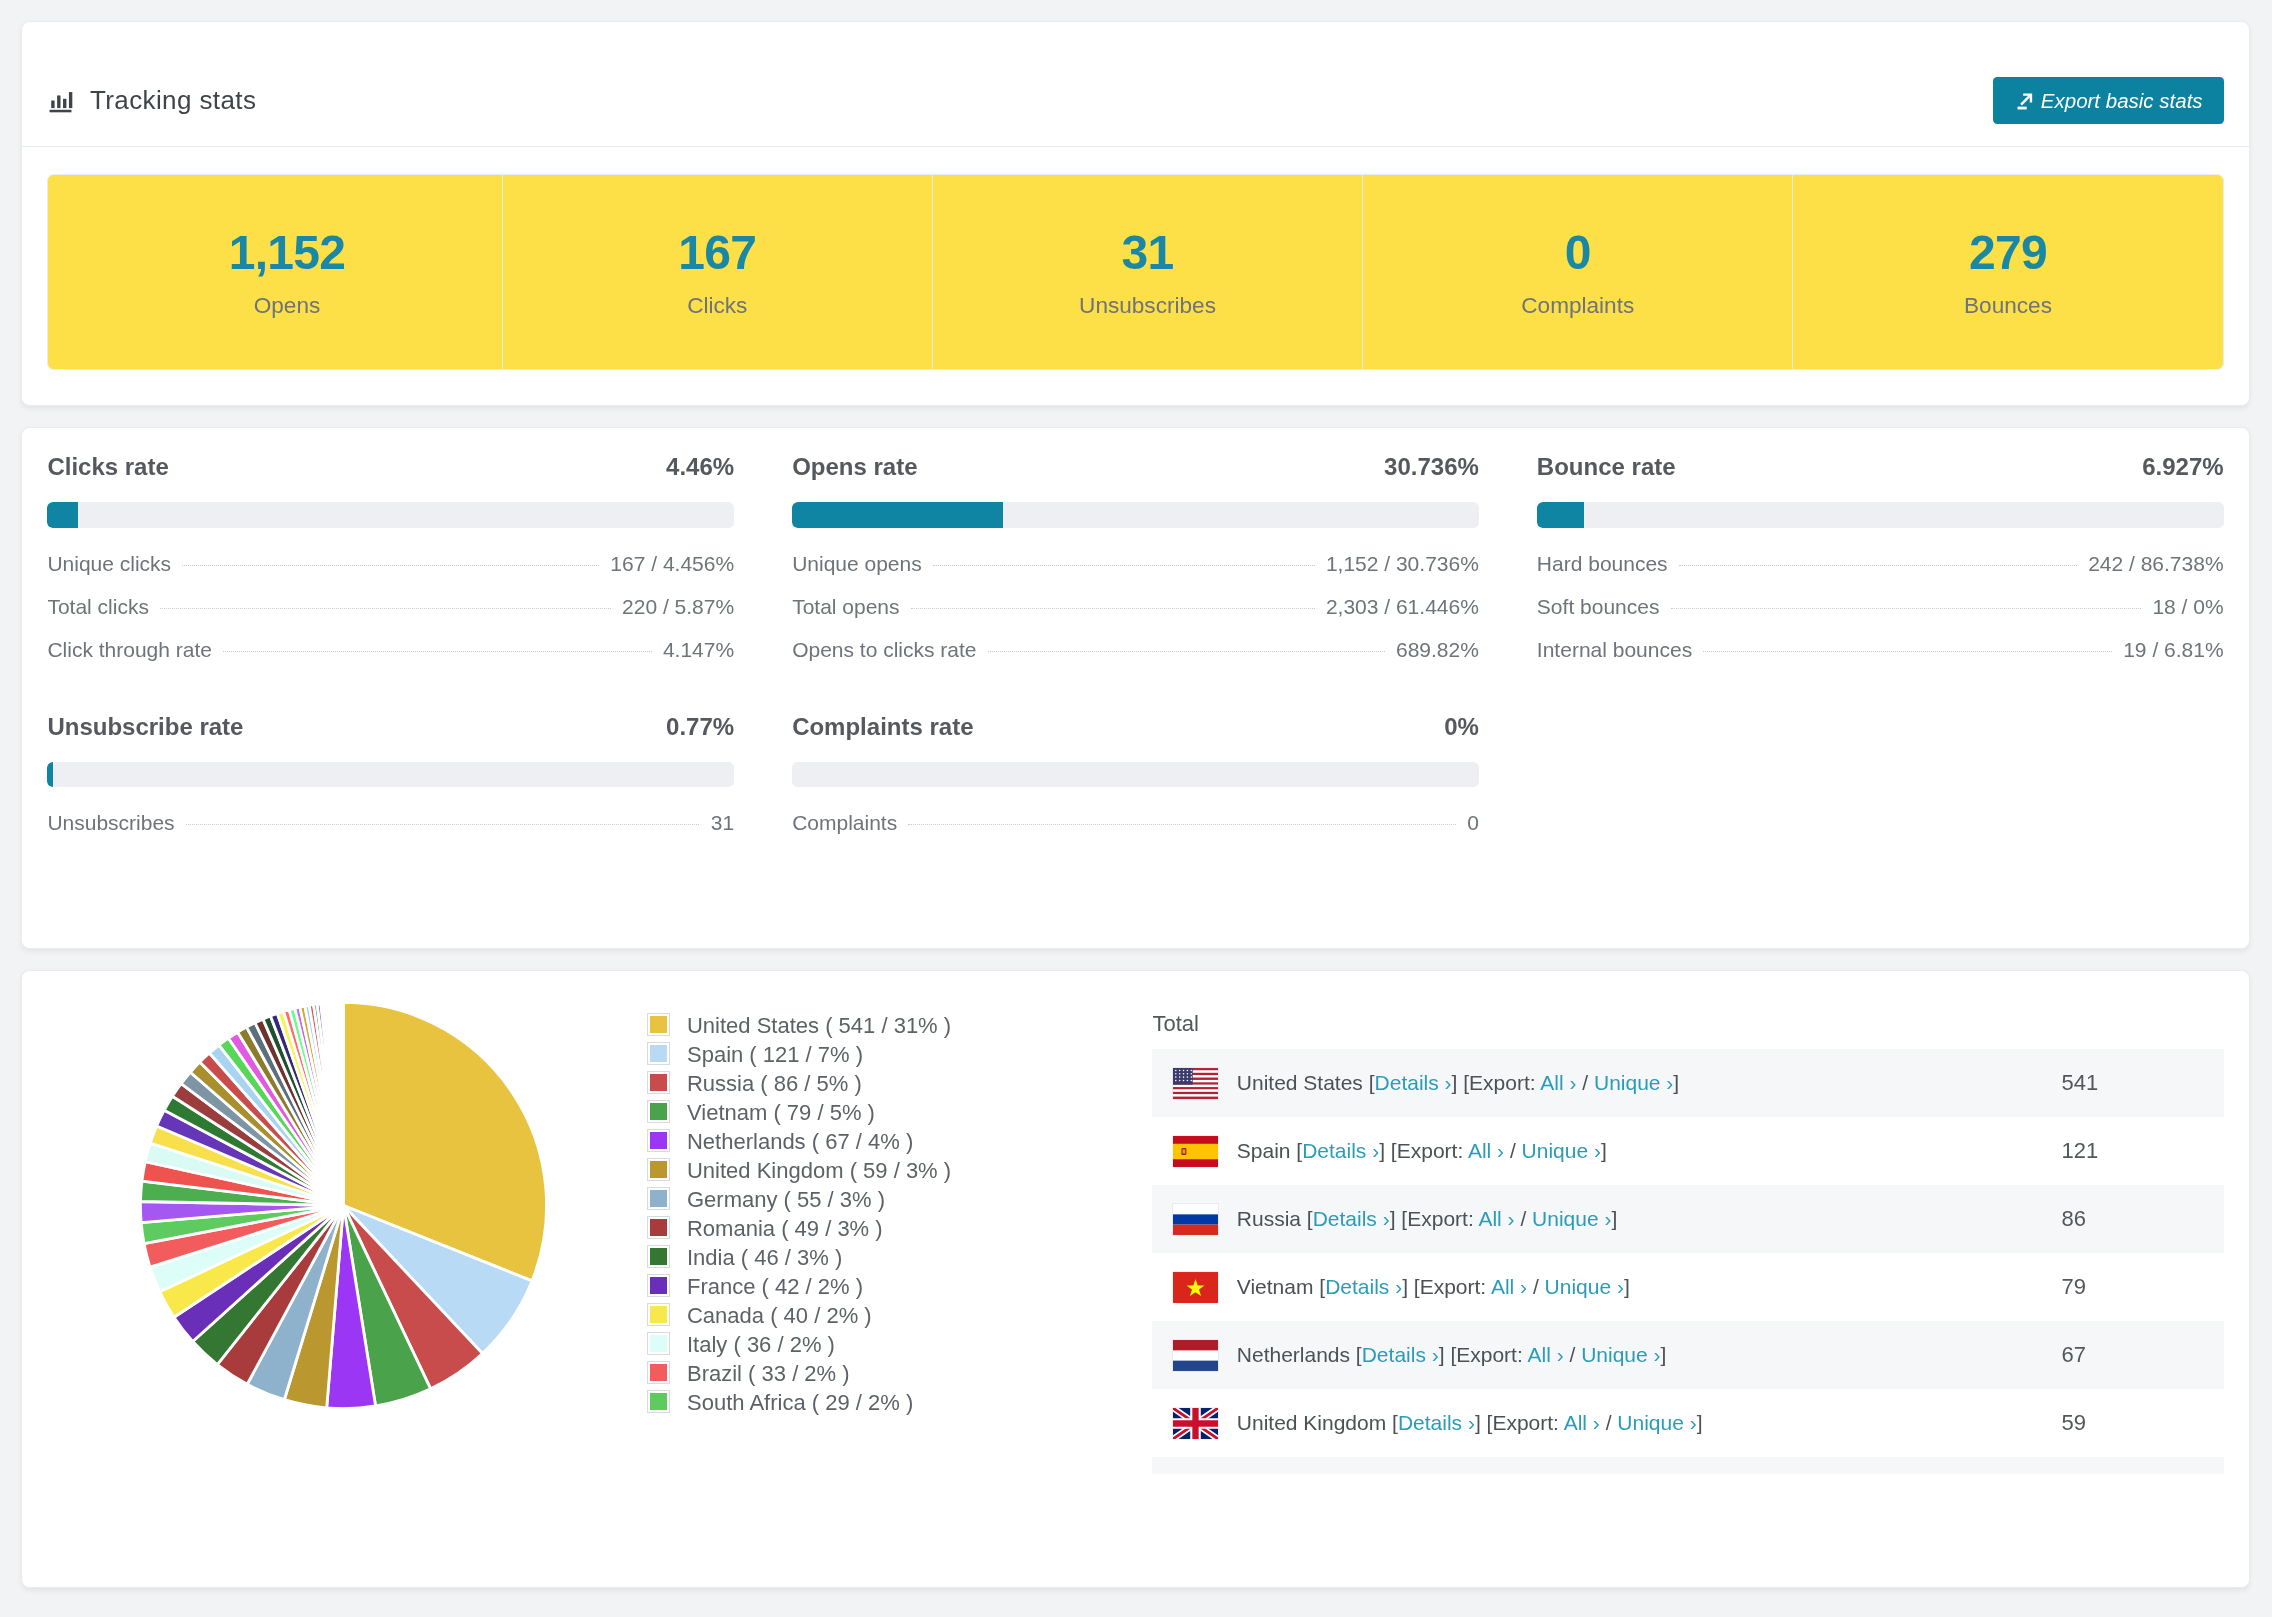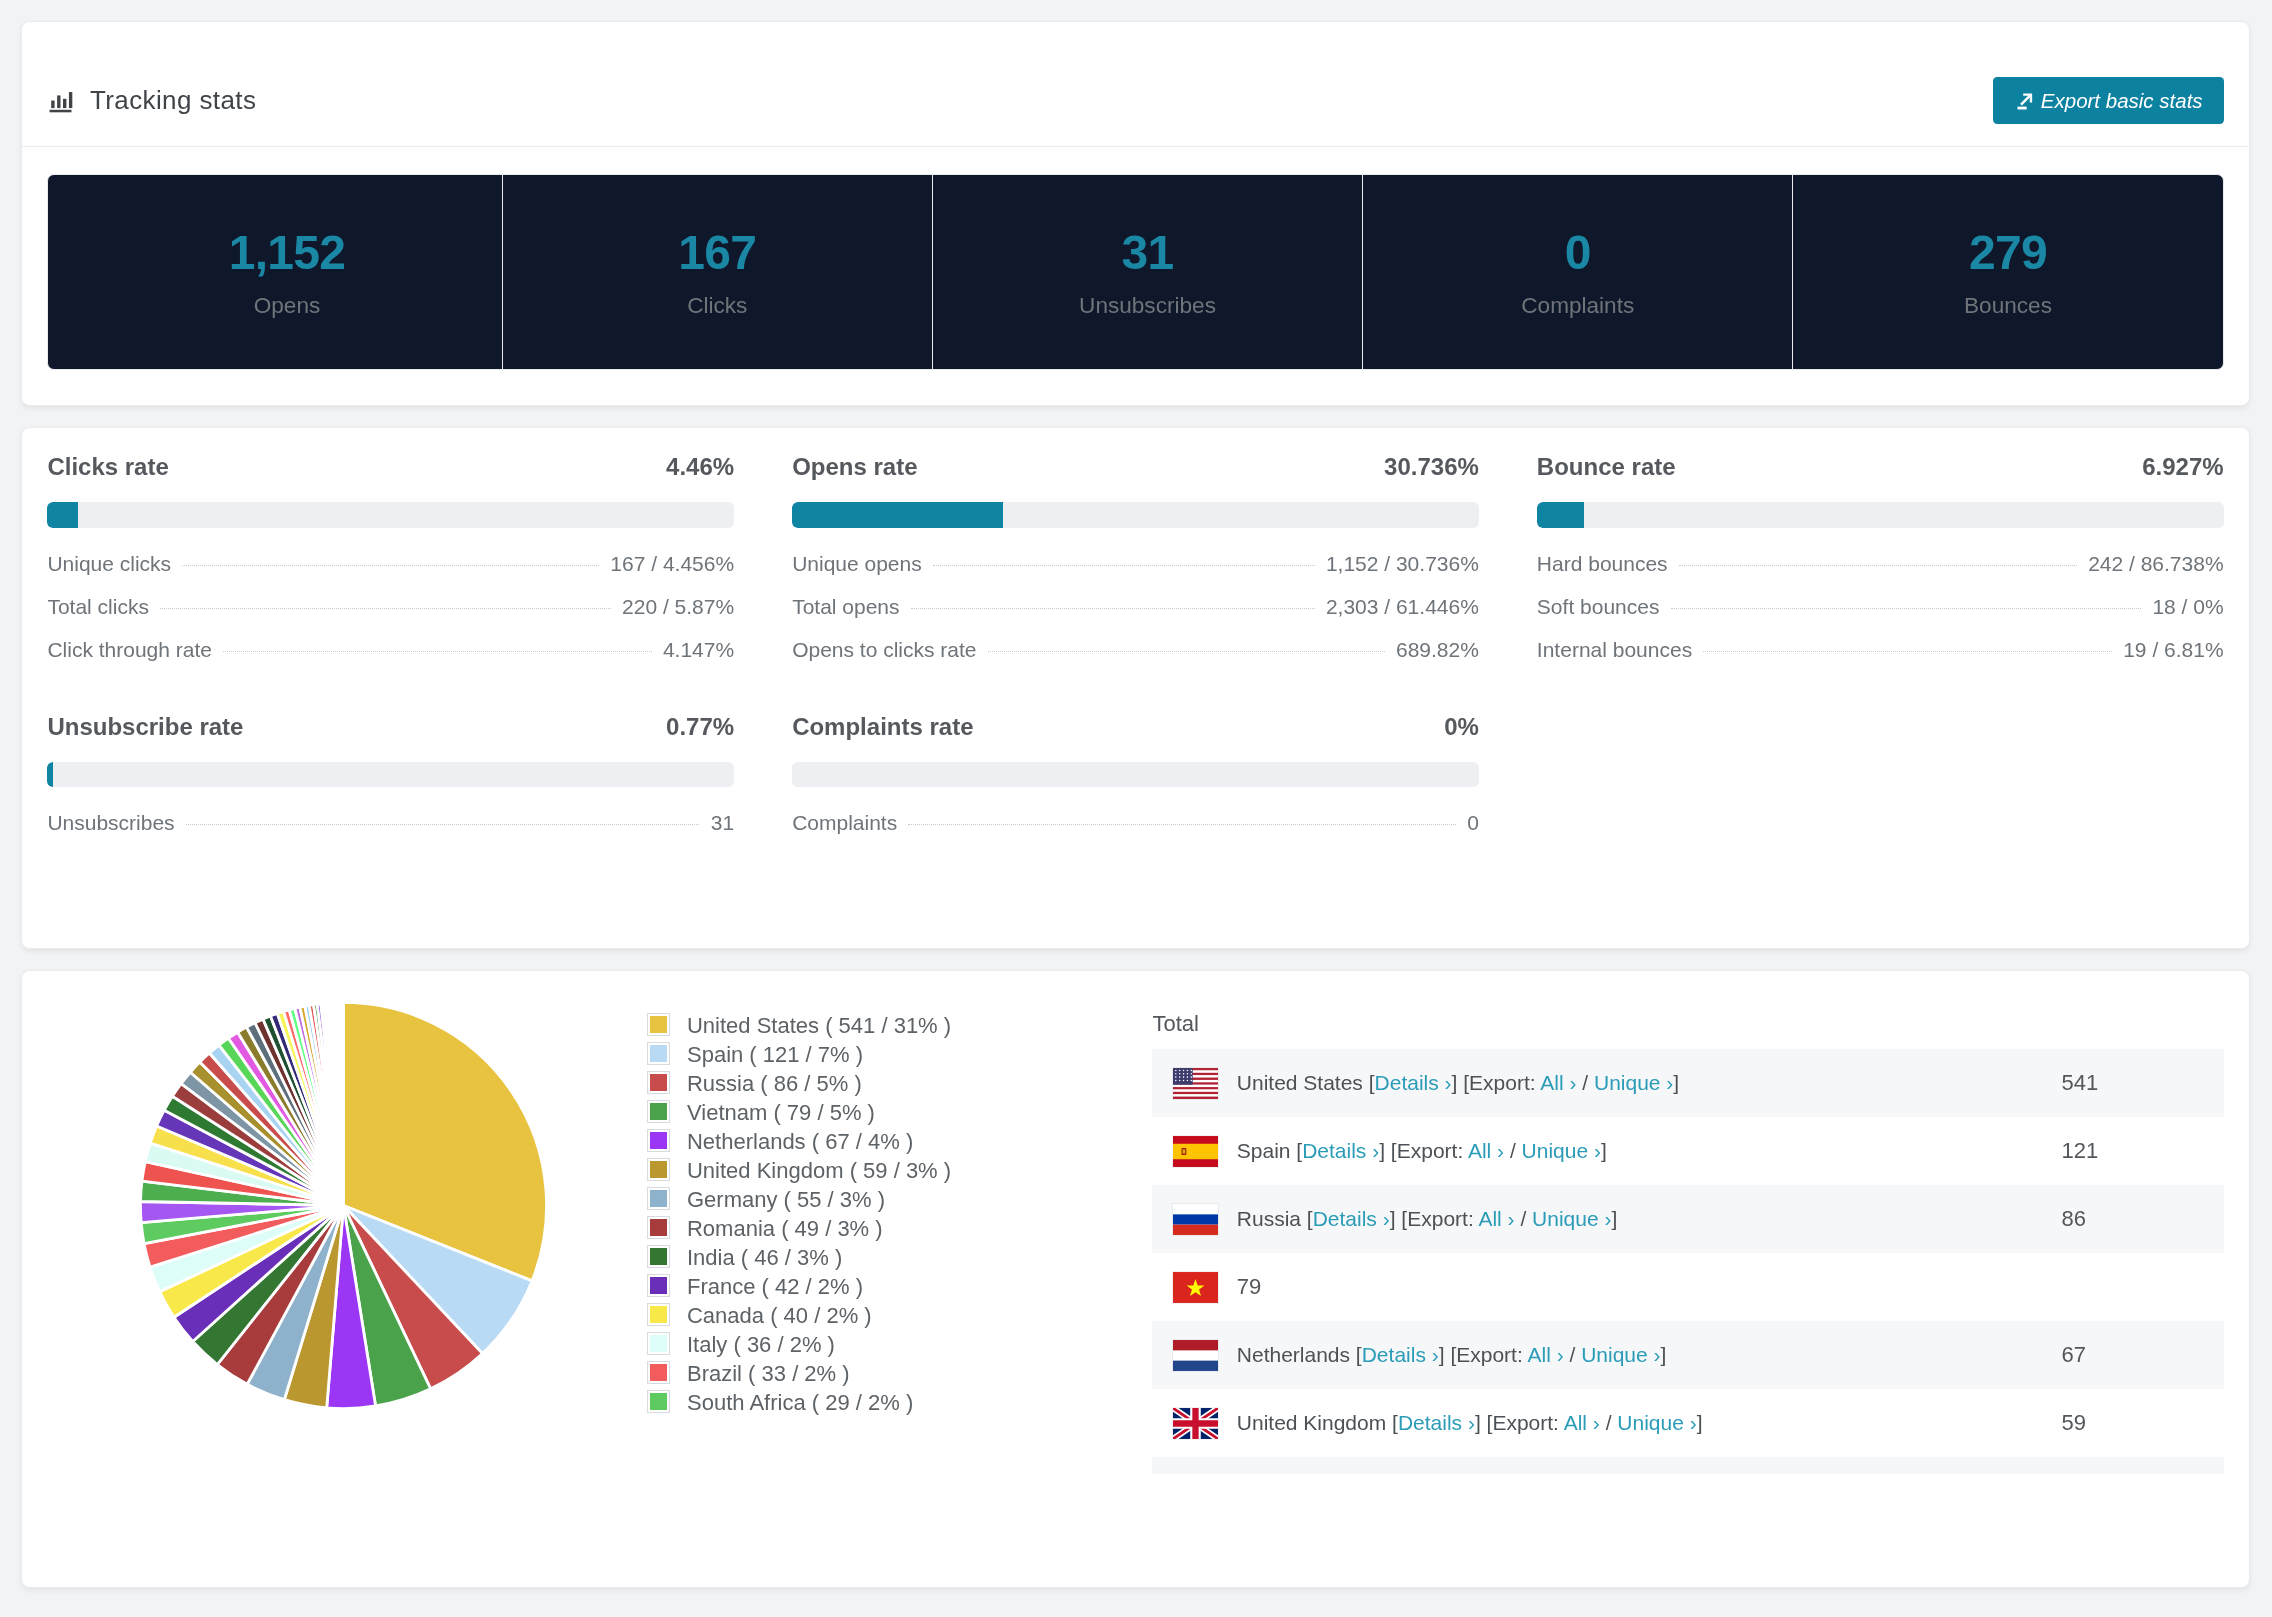--- a/index.html
+++ b/index.html
@@ -35,21 +35,21 @@
     background:var(--accent-btn,#0d81a0); color:#fff;
     border:none; border-radius:4.2px;
     height:47px; padding:0 21px;
     font-size:20.5px; font-family:inherit; cursor:pointer;font-style:italic;
   }
 
   
   .stats-row {
     margin:27px 25.4px 0 25.4px; height:196px;
     border:0.7px solid var(--border,#e9ebee); border-radius:7px;
-    display:flex; overflow:hidden; background:#0f172a;padding-left:24px;
+    display:flex; overflow:hidden; background:#fde047;padding-left:24px;
   }
   .stat-cell {
     flex:1; display:flex; flex-direction:column;
     align-items:center; justify-content:center;
     border-right:0.7px solid var(--border,#e9ebee);
   }
   .stat-cell:last-child { border-right:none; }
   .stat-value { font-size:48px; font-weight:700; color:var(--accent,#1a87a5); letter-spacing:-0.7px; }
   .stat-label { font-size:22.6px; color:var(--text-gray,#6e7479); margin-top:12.7px; }
 
@@ -480,20 +480,21 @@
             <span class="cell-country"><span>Russia </span><span>[</span><a class="tlink">Details ›</a><span>] [Export: </span><a class="tlink">All ›</a><span> / </span><a class="tlink">Unique ›</a><span>]</span></span>
             <span class="total-val">86</span>
           </div>
           <div class="t-row">
             <span class="flag">
               <svg width="45" height="31" viewBox="0 0 64 44">
                 <rect width="64" height="44" fill="#da251d"></rect>
                 <path fill="#ffff00" d="M32 10 l3.1 9.0 9.5 0.2 -7.6 5.8 2.8 9.1 -7.8-5.5 -7.8 5.5 2.8-9.1 -7.6-5.8 9.5-0.2z"></path>
               </svg>
             </span>
+            <span class="cell-country"><span>Vietnam </span><span>[</span><a class="tlink">Details ›</a><span>] [Export: </span><a class="tlink">All ›</a><span> / </span><a class="tlink">Unique ›</a><span>]</span></span>
             <span class="total-val">79</span>
           </div>
           <div class="t-row">
             <span class="flag">
               <svg width="45" height="31" viewBox="0 0 64 44">
                 <rect width="64" height="44" fill="#ffffff"></rect>
                 <rect width="64" height="14.7" fill="#ae1c28"></rect>
                 <rect y="29.3" width="64" height="14.7" fill="#21468b"></rect>
               </svg>
             </span>

